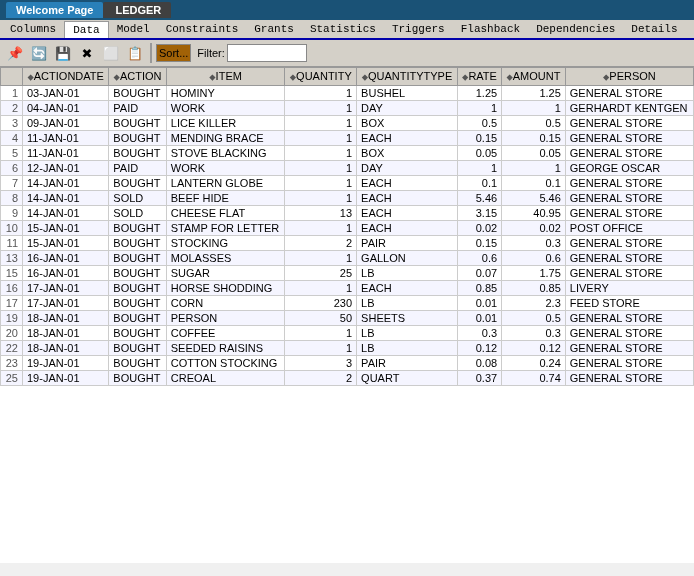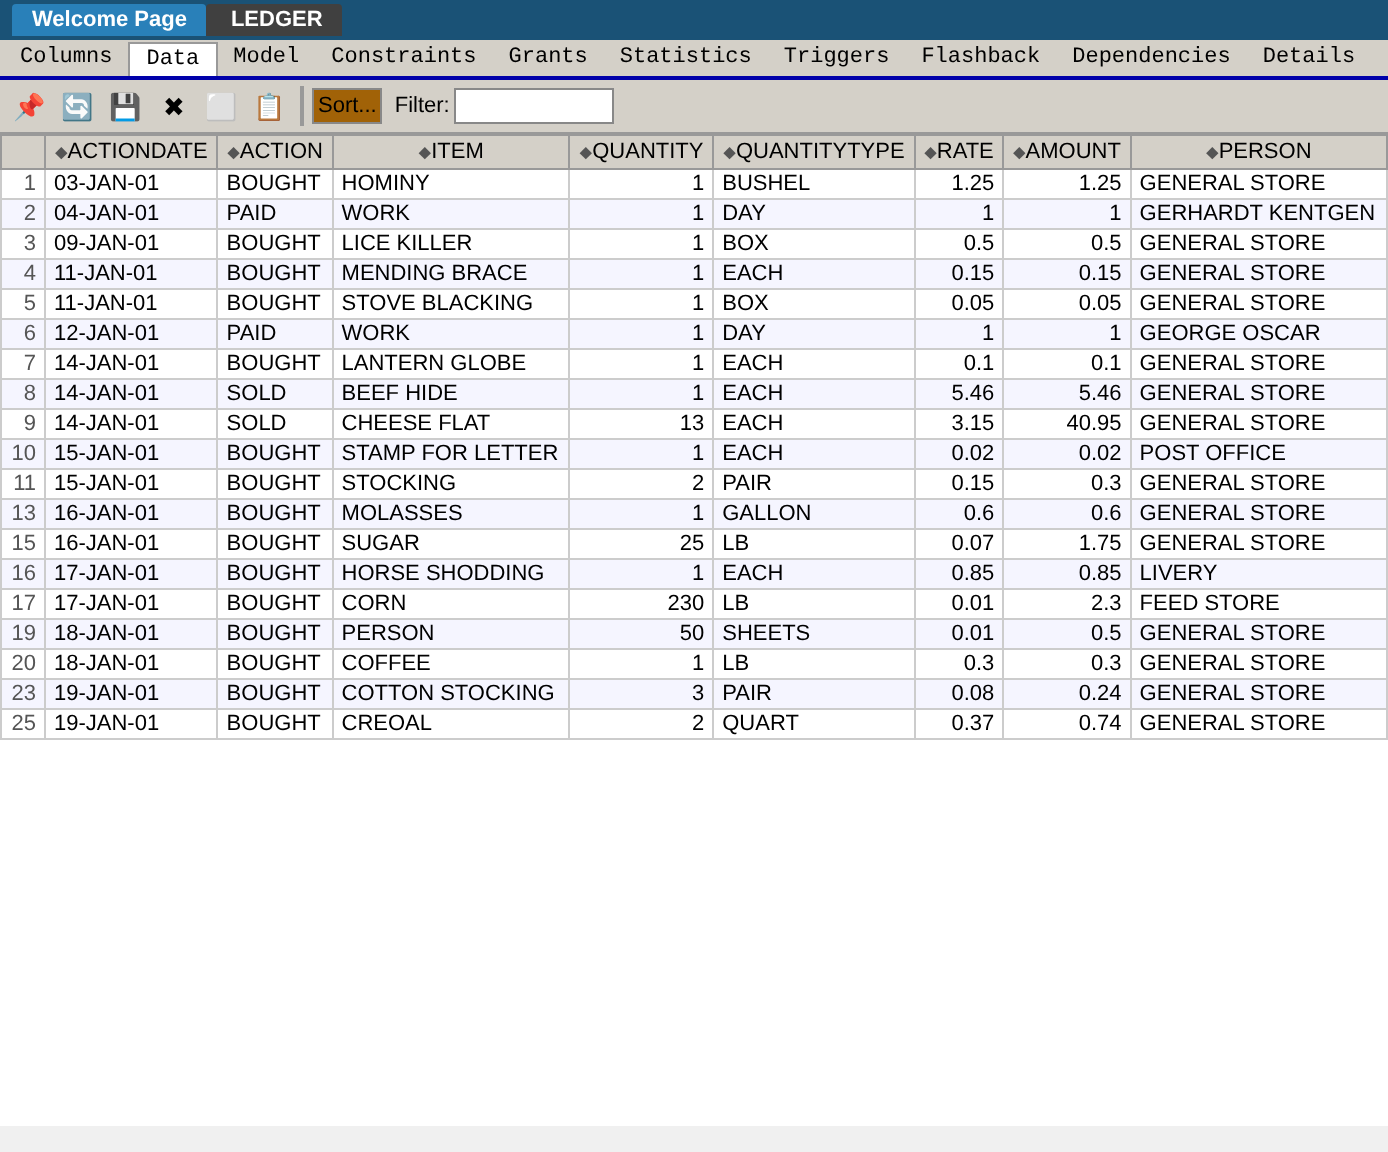--- a/index.html
+++ b/index.html
@@ -270,20 +270,31 @@
           <td>18-JAN-01</td>
           <td>BOUGHT</td>
           <td>COFFEE</td>
           <td class="td-right">1</td>
           <td>LB</td>
           <td class="td-right">0.3</td>
           <td class="td-right">0.3</td>
           <td>GENERAL STORE</td>
         </tr>
         <tr>
+          <td class="row-num">22</td>
+          <td>18-JAN-01</td>
+          <td>BOUGHT</td>
+          <td>SEEDED RAISINS</td>
+          <td class="td-right">1</td>
+          <td>LB</td>
+          <td class="td-right">0.12</td>
+          <td class="td-right">0.12</td>
+          <td>GENERAL STORE</td>
+        </tr>
+        <tr>
           <td class="row-num">23</td>
           <td>19-JAN-01</td>
           <td>BOUGHT</td>
           <td>COTTON STOCKING</td>
           <td class="td-right">3</td>
           <td>PAIR</td>
           <td class="td-right">0.08</td>
           <td class="td-right">0.24</td>
           <td>GENERAL STORE</td>
         </tr>

